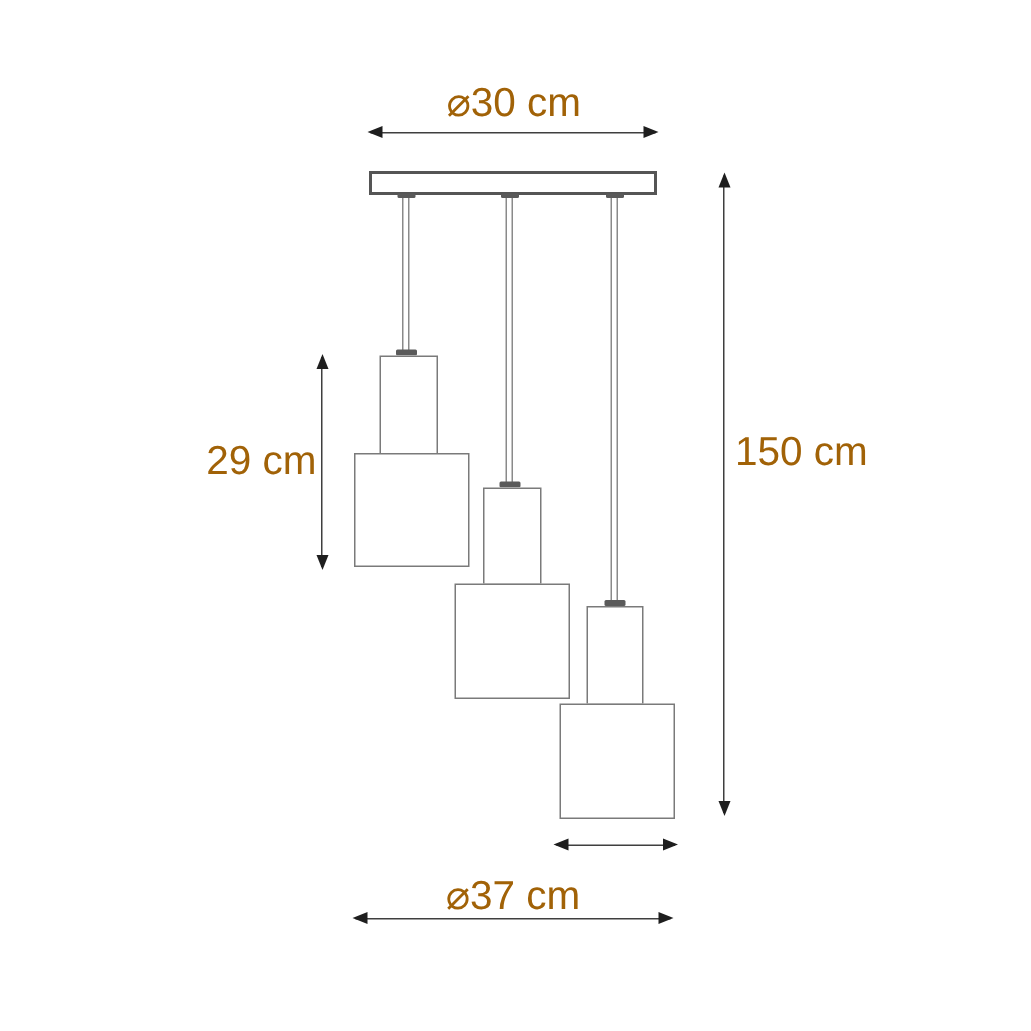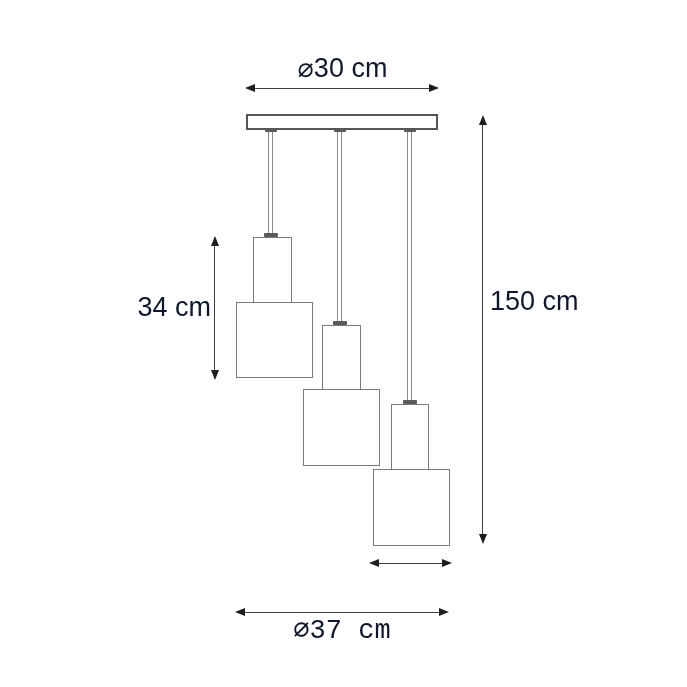--- a/index.html
+++ b/index.html
@@ -6,21 +6,21 @@
   .stage {
     position: relative;
     width: 687px;
     height: 687px;
     background: #ffffff;
     overflow: hidden;
     font-family: "Liberation Sans", "DejaVu Sans", sans-serif;
   }
   .lbl {
     position: absolute;
-    color: #0f172a;
+    color: #a16207;
     font-size: 27px;
     line-height: 1.05;
     white-space: nowrap;
   }
   .lbl.center { text-align: center; }
   .lbl.right  { text-align: right; }
 
   
   .dim-h { position: absolute; height: 0; border-top: 1.6px solid #3f3f3f; }
   .dim-v { position: absolute; width: 0;  border-left: 1.6px solid #3f3f3f; }
@@ -67,36 +67,36 @@
 
   <div class="shape socket" style="left:253px; top:237px; width:39px; height:66px;"></div>
   <div class="shape shade" style="left:236px; top:302px; width:77px; height:76px;"></div>
 
   <div class="shape socket" style="left:322px; top:325px; width:39px; height:65px;"></div>
   <div class="shape shade" style="left:303px; top:389px; width:77px; height:77px;"></div>
 
   <div class="shape socket" style="left:391px; top:404px; width:38px; height:66px;"></div>
   <div class="shape shade" style="left:373px; top:469px; width:77px; height:77px;"></div>
 
-  <div class="lbl right" style="left:123px; top:293px; width:88px;">34 cm</div>
+  <div class="lbl right" style="left:123px; top:293px; width:88px;">29 cm</div>
   <div class="dim-v" style="left:214px; top:238px; height:140px;">
     <span class="ah ah-up"></span>
     <span class="ah ah-down"></span>
   </div>
 
   <div class="lbl" style="left:490px; top:287px;">150 cm</div>
   <div class="dim-v" style="left:482px; top:117px; height:425px;">
     <span class="ah ah-up"></span>
     <span class="ah ah-down"></span>
   </div>
 
   <div class="dim-h" style="left:371px; top:563px; width:79px;">
     <span class="ah ah-left"></span>
     <span class="ah ah-right"></span>
   </div>
 
   <div class="dim-h" style="left:237px; top:612px; width:210px;">
     <span class="ah ah-left"></span>
     <span class="ah ah-right"></span>
   </div>
-  <div class="lbl center" style="left:252px; top:617px; width:180px;font-family:Liberation Mono, monospace;">⌀37 cm</div>
+  <div class="lbl center" style="left:252px; top:583px; width:180px;">⌀37 cm</div>
 
 </div>
 
 </body></html>

